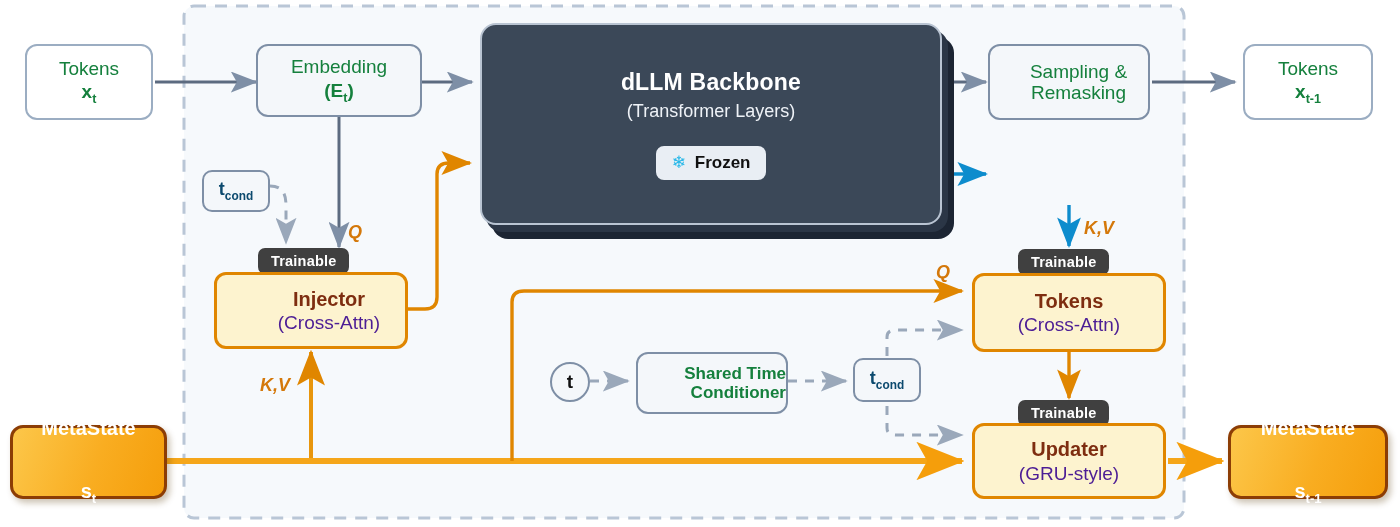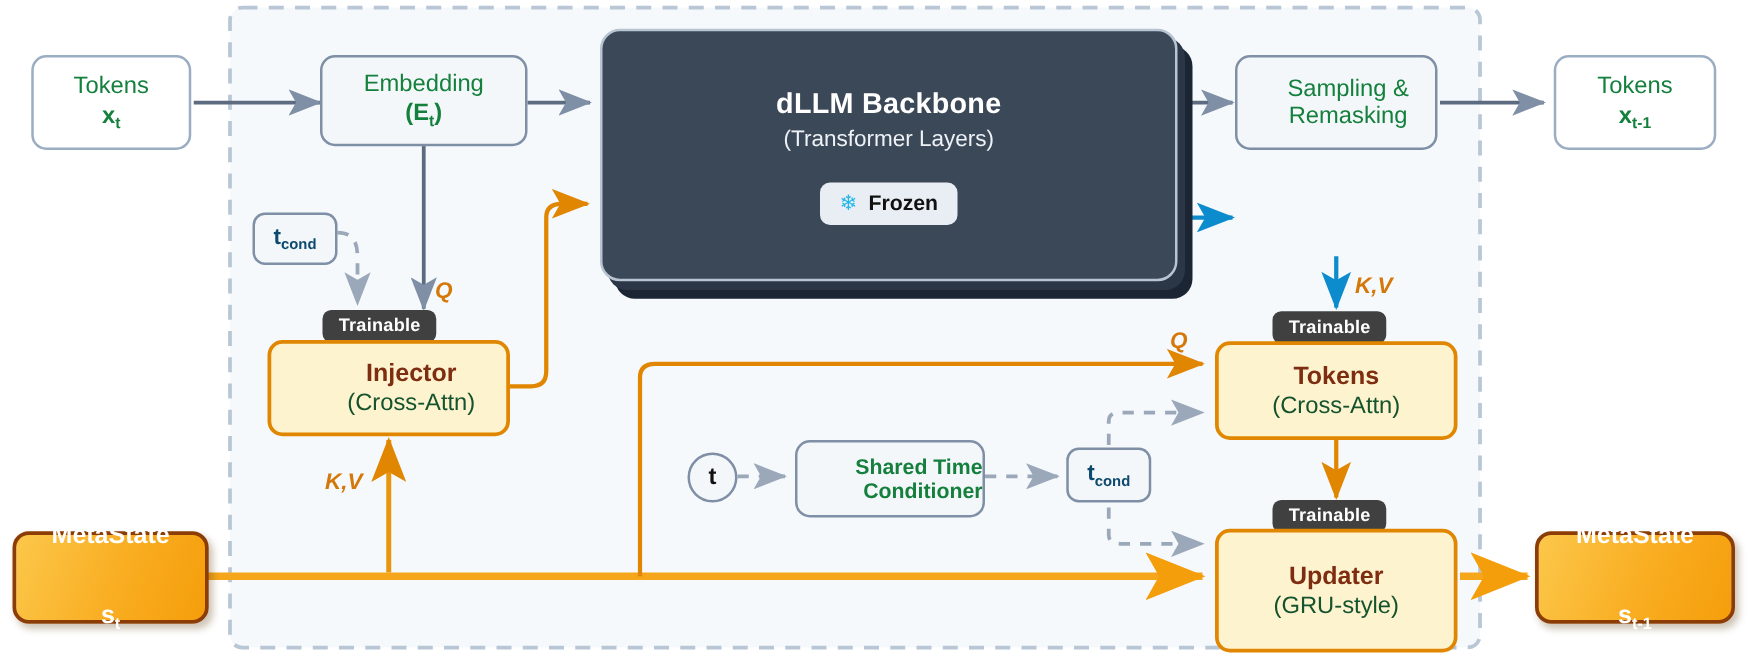--- a/index.html
+++ b/index.html
@@ -31,21 +31,21 @@
   
   .hstate{border:3px solid #0d7fc4;border-radius:12px;
           background:linear-gradient(100deg,#e8f5fd 0%,#bfe3f7 30%,#59b6e6 72%,#1b96d6 100%);
           box-shadow:3px 4px 7px rgba(40,60,80,.27);}
   .hstate .l1{font-size:19px;color:#1b5f86;}
   .hstate .l2{font-size:20px;font-weight:bold;color:#0f2d44;margin-top:1px;}
 
   
   .tbox{background:#fdf3cf;border:3px solid #e08600;border-radius:12px;}
   .tbox .l1{font-size:20px;font-weight:bold;color:#7e2d10;}
-  .tbox .l2{font-size:19px;color:#14532d;margin-top:2px;}
+  .tbox .l2{font-size:19px;color:#4c1d95;margin-top:2px;}
 
   .badge{position:absolute;background:#404040;color:#fff;border-radius:7px;
          font-size:14.5px;font-weight:bold;padding:5px 13px;letter-spacing:.2px;
          white-space:nowrap;}
 
   
   .mstate{border:3px solid #8c3d05;border-radius:13px;
           background:linear-gradient(110deg,#fcc74a 0%,#f9ad21 55%,#f59e0b 100%);
           box-shadow:3px 4px 6px rgba(90,60,10,.3);gap:36px;}
   .mstate .l1{font-size:20px;font-weight:bold;color:#fff;}
@@ -171,21 +171,21 @@
       <span>Trainable</span>
     </div>
     <div class="node tbox" style="left:972px;top:273px;width:194px;height:79px;">
       <div class="l1">Tokens</div>
       <div class="l2">(Cross-Attn)</div>
     </div>
 
     <div class="badge" style="left:1018px;top:400px;">
       <span>Trainable</span>
     </div>
-    <div class="node tbox" style="left:972px;top:423px;width:194px;height:99px;">
+    <div class="node tbox" style="left:972px;top:423px;width:194px;height:76px;">
       <div class="l1">Updater</div>
       <div class="l2">(GRU-style)</div>
     </div>
 
     <div class="node tcirc" style="left:550px;top:362px;width:40px;height:40px;">
       <div>t</div>
     </div>
 
     <div class="node gbox" style="left:636px;top:352px;width:152px;height:62px;align-items:flex-end;">
       <div class="l1" style="font-size:17px;font-weight:bold;">Shared Time</div>

